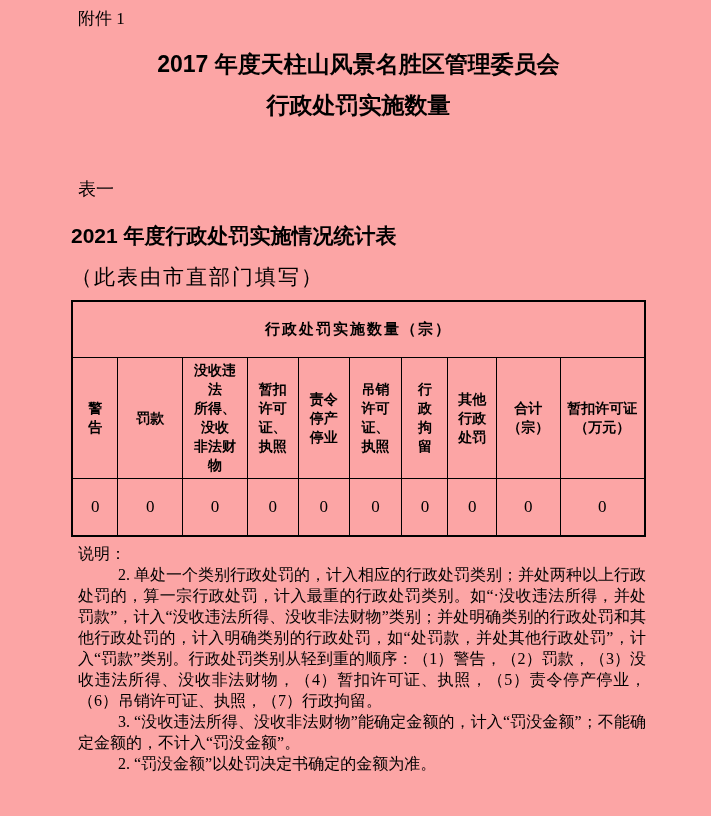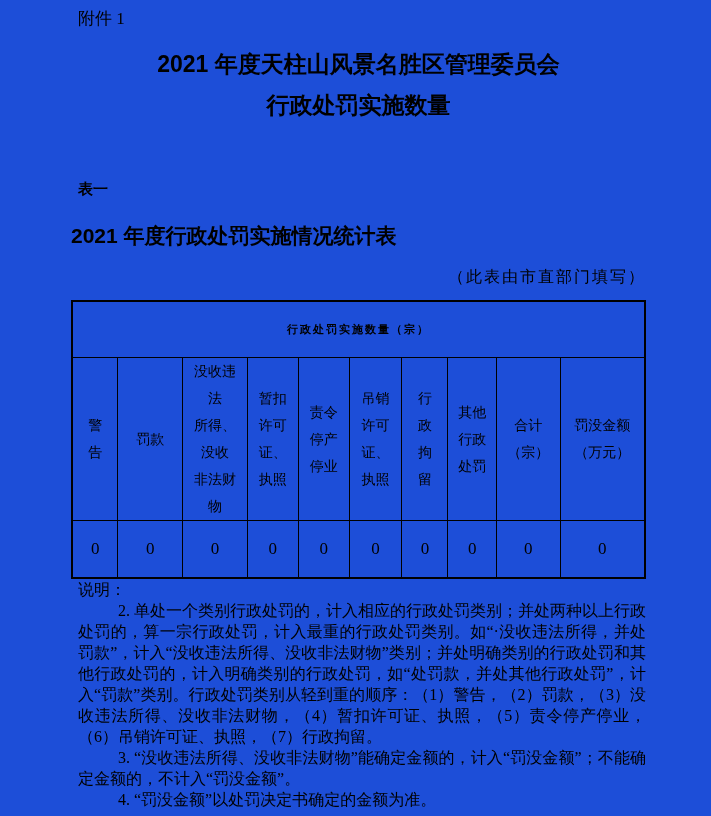--- a/index.html
+++ b/index.html
@@ -1,20 +1,20 @@
 <!DOCTYPE html>
 <html lang="zh"><head>
 <meta charset="utf-8">
 <style>
   html, body { margin: 0; padding: 0; background: #ffffff; }
   .page {
     position: relative;
     width: 711px;
     height: 816px;
-    background: #1d4ed8;
+    background: #fca5a5;
     color: #000000;
     font-family: "Liberation Serif", "DejaVu Serif", serif;
     overflow: hidden;
     box-sizing: border-box;
     padding: 8px 65px 0 71px;
   }
   .indent-text { margin-left: 7px; }
 
   .attachment { font-size: 17px; line-height: 22px; }
 
@@ -23,38 +23,38 @@
     text-align: center;
     font-family: "Liberation Sans", "DejaVu Sans", sans-serif;
     font-weight: bold;
     font-size: 23px;
     line-height: 41px;
   }
 
   .table-label {
     margin-top: 52px;
     font-family: "Liberation Sans", "DejaVu Sans", sans-serif;
-    font-weight: bold;
-    font-size: 15px;
+    font-weight: normal;
+    font-size: 18px;
     line-height: 22px;
   }
 
   .table-title {
     margin-top: 24px;
     text-align: left;
     font-family: "Liberation Sans", "DejaVu Sans", sans-serif;
     font-weight: bold;
     font-size: 21px;
     line-height: 24px;
   }
 
   .table-note {
     margin-top: 19px;
-    text-align: right;
-    font-size: 16px;
+    text-align: left;
+    font-size: 21px;
     letter-spacing: 2px;
     line-height: 20px;
   }
 
   table.stats {
     margin-top: 13px;
     border-collapse: collapse;
     table-layout: fixed;
     width: 575px;
     border: 2px solid #000;
@@ -68,57 +68,58 @@
   }
   col.c1 { width: 8.0%; }  col.c2 { width: 11.3%; } col.c3 { width: 11.3%; }
   col.c4 { width: 8.9%; }  col.c5 { width: 8.9%; }  col.c6 { width: 9.2%; }
   col.c7 { width: 8.0%; }  col.c8 { width: 8.5%; }  col.c9 { width: 11.1%; }
   col.c10 { width: 14.8%; }
 
   th.span-header {
     height: 55px;
     font-family: Liberation Serif, serif;
     font-weight: bold;
-    font-size: 11px;
+    font-size: 15px;
     letter-spacing: 2px;
   }
   tr.col-headers th {
     height: 120px;
     font-family: "Liberation Sans", "DejaVu Sans", sans-serif;
-    font-weight: normal;
+    font-weight: bold;
     font-size: 14px;
-    line-height: 27px;
+    line-height: 19px;
     white-space: pre-line;
   }
   tr.data-row td {
     height: 56px;
     font-size: 17px;
   }
 
   .notes {
+    margin-top: 6px;
     margin-left: 7px;
     font-size: 16px;
     line-height: 21px;
   }
   .notes p {
     margin: 0;
     text-align: justify;
     text-indent: 40px;
   }
   .notes .notes-title { text-indent: 0; }
 </style>
 </head>
 <body>
 
 <div class="page">
 
   <div class="attachment indent-text">附件 1</div>
 
   <div class="doc-title">
-    <div>2021 年度天柱山风景名胜区管理委员会</div>
+    <div>2017 年度天柱山风景名胜区管理委员会</div>
     <div>行政处罚实施数量</div>
   </div>
 
   <div class="table-label indent-text">表一</div>
 
   <div class="table-title">2021 年度行政处罚实施情况统计表</div>
 
   <div class="table-note">（此表由市直部门填写）</div>
 
   <table class="stats">
@@ -161,21 +162,21 @@
 执照</th>
         <th>行
 政
 拘
 留</th>
         <th>其他
 行政
 处罚</th>
         <th>合计
 （宗）</th>
-        <th>罚没金额
+        <th>暂扣许可证
 （万元）</th>
       </tr>
     </thead>
     <tbody>
       <tr class="data-row">
         <td>0</td>
         <td>0</td>
         <td>0</td>
         <td>0</td>
         <td>0</td>
@@ -185,16 +186,16 @@
         <td>0</td>
         <td>0</td>
       </tr>
     </tbody>
   </table>
 
   <div class="notes">
     <p class="notes-title">说明：</p>
     <p>2. 单处一个类别行政处罚的，计入相应的行政处罚类别；并处两种以上行政处罚的，算一宗行政处罚，计入最重的行政处罚类别。如“·没收违法所得，并处罚款”，计入“没收违法所得、没收非法财物”类别；并处明确类别的行政处罚和其他行政处罚的，计入明确类别的行政处罚，如“处罚款，并处其他行政处罚”，计入“罚款”类别。行政处罚类别从轻到重的顺序：（1）警告，（2）罚款，（3）没收违法所得、没收非法财物，（4）暂扣许可证、执照，（5）责令停产停业，（6）吊销许可证、执照，（7）行政拘留。</p>
     <p>3. “没收违法所得、没收非法财物”能确定金额的，计入“罚没金额”；不能确定金额的，不计入“罚没金额”。</p>
-    <p>4. “罚没金额”以处罚决定书确定的金额为准。</p>
+    <p>2. “罚没金额”以处罚决定书确定的金额为准。</p>
   </div>
 
 </div>
 
 </body></html>

